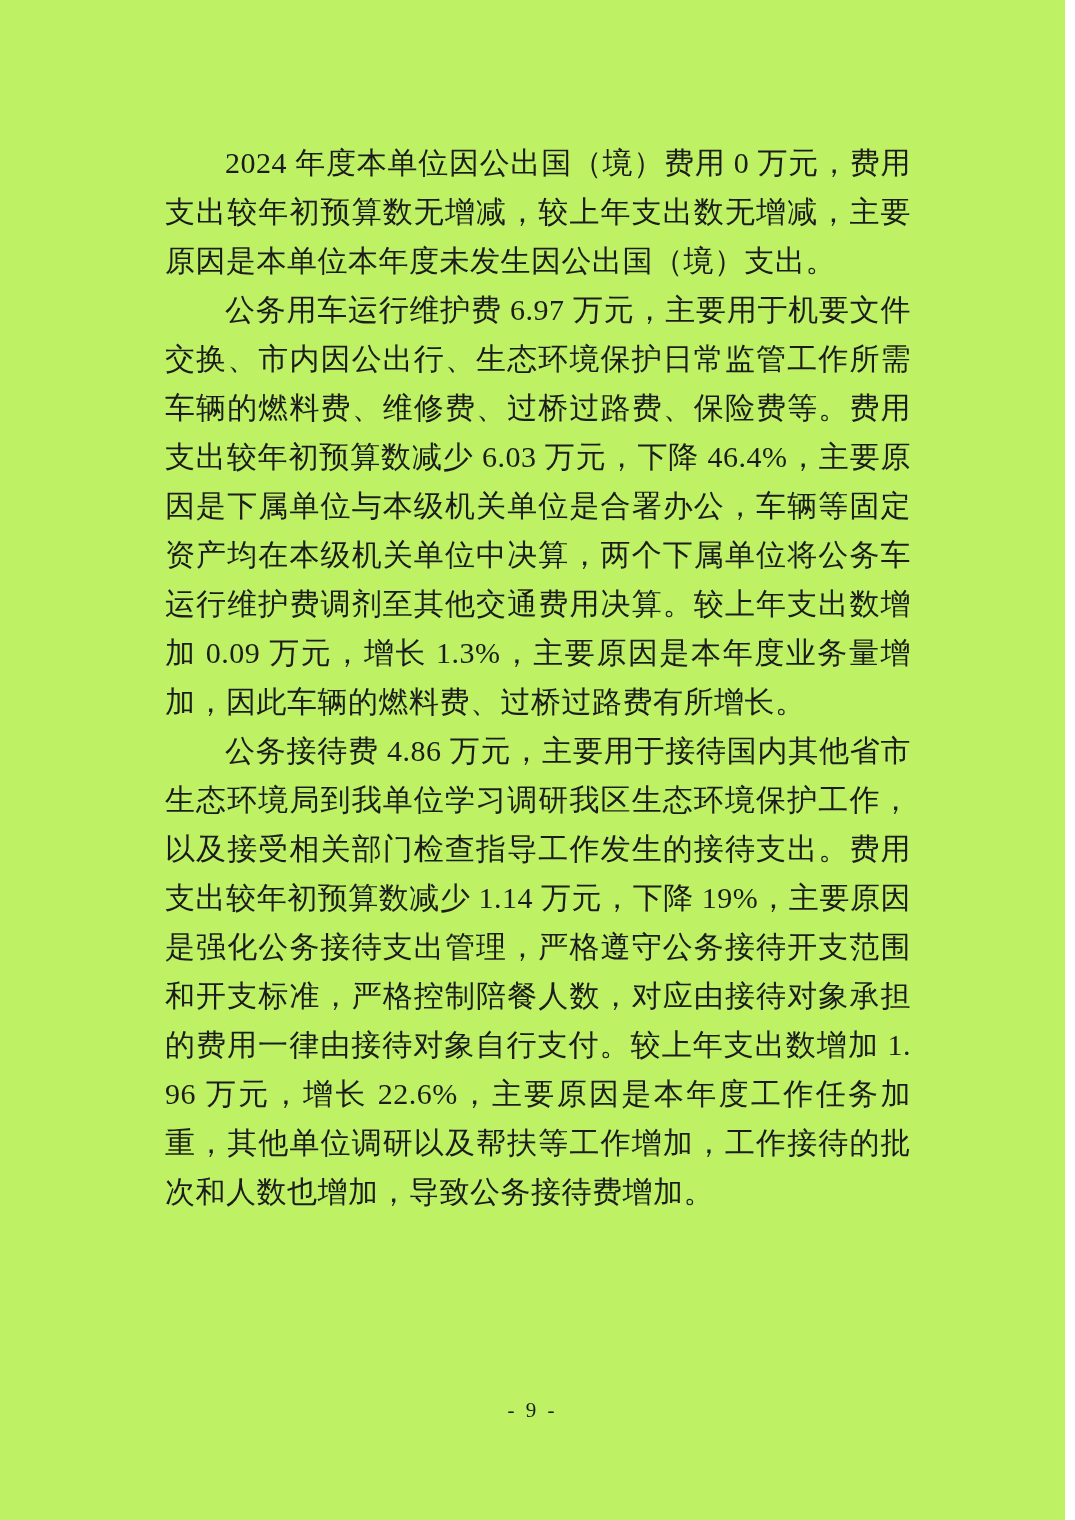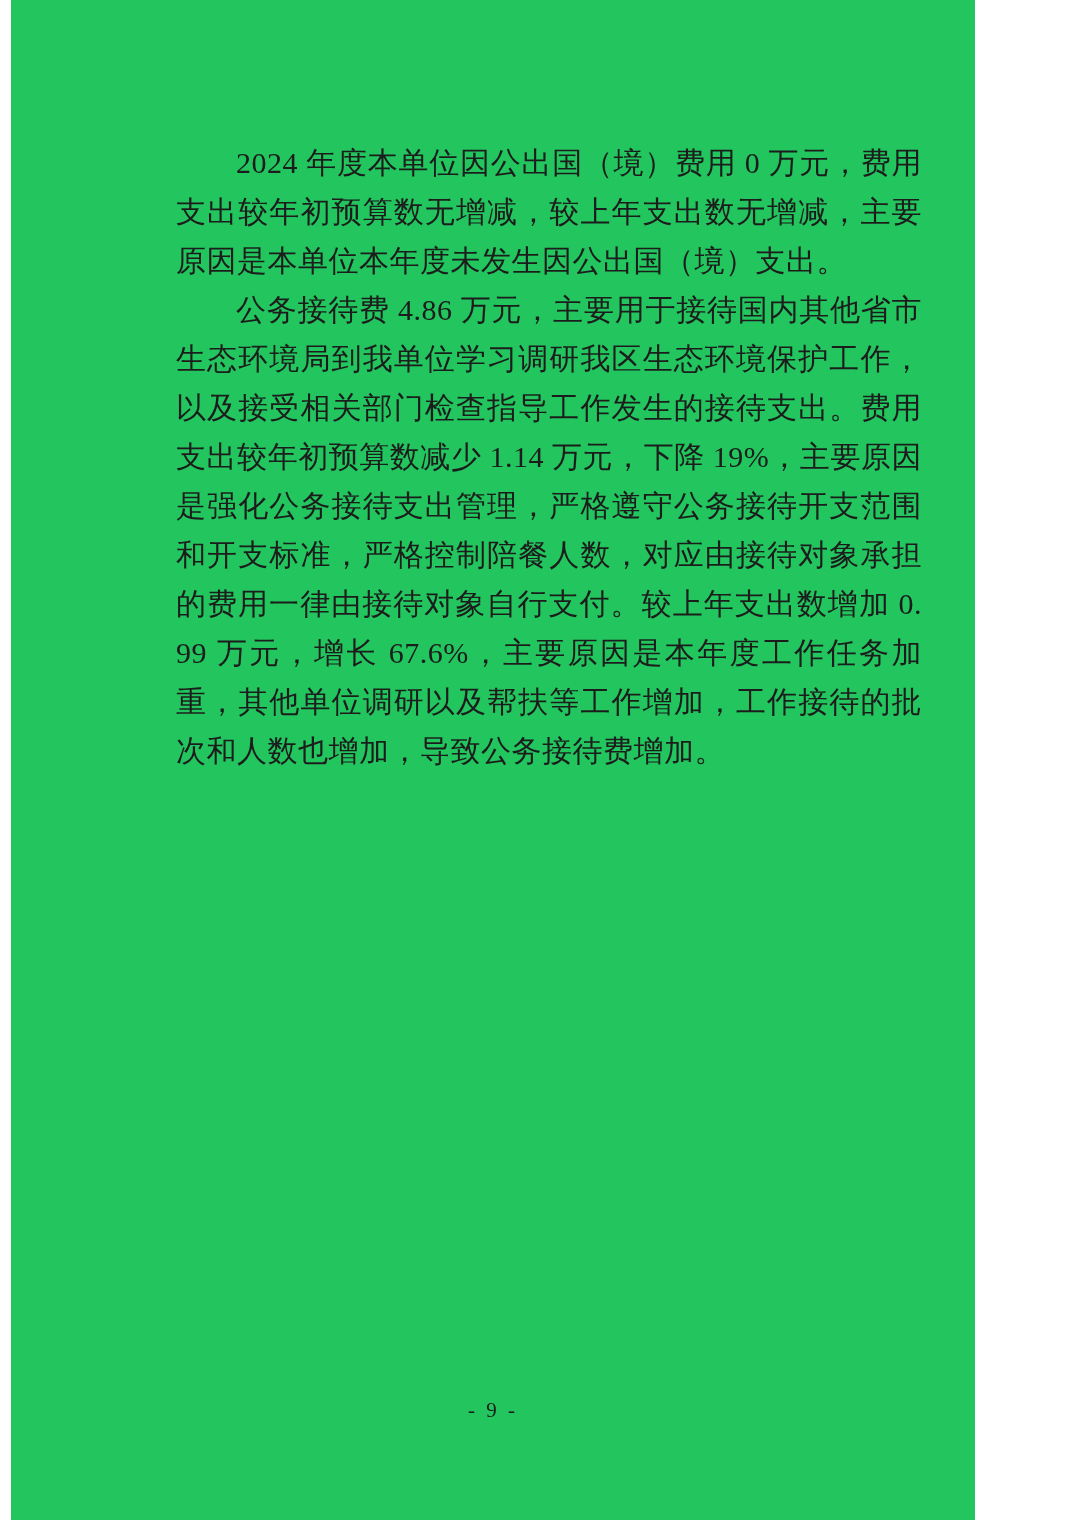--- a/index.html
+++ b/index.html
@@ -2,27 +2,26 @@
 <html><head>
 <meta charset="utf-8">
 <style>
   html, body {
     margin: 0;
     padding: 0;
     background: #ffffff;
   }
   .page {
     position: relative;
-    width: 964px;
+    width: 1065px;
     height: 1520px;
-    background: #22c55e;
+    background: #bef264;
     overflow: hidden;
     font-family: "Liberation Serif", "DejaVu Serif", serif;
     color: #1c1c1c;
-    margin-left: 11px;
   }
   .text-body {
     position: absolute;
     top: 138px;
     left: 165px;
     width: 746px;
     font-size: 30px;
     line-height: 49px;
     text-align: justify;
     word-break: break-all;
@@ -43,16 +42,17 @@
     letter-spacing: 3px;
     color: #1c1c1c;
   }
 </style>
 </head>
 <body>
 
 <div class="page">
   <div class="text-body">
     <p>2024 年度本单位因公出国（境）费用 0 万元，费用支出较年初预算数无增减，较上年支出数无增减，主要原因是本单位本年度未发生因公出国（境）支出。</p>
-    <p>公务接待费 4.86 万元，主要用于接待国内其他省市生态环境局到我单位学习调研我区生态环境保护工作，以及接受相关部门检查指导工作发生的接待支出。费用支出较年初预算数减少 1.14 万元，下降 19%，主要原因是强化公务接待支出管理，严格遵守公务接待开支范围和开支标准，严格控制陪餐人数，对应由接待对象承担的费用一律由接待对象自行支付。较上年支出数增加 0.99 万元，增长 67.6%，主要原因是本年度工作任务加重，其他单位调研以及帮扶等工作增加，工作接待的批次和人数也增加，导致公务接待费增加。</p>
+    <p>公务用车运行维护费 6.97 万元，主要用于机要文件交换、市内因公出行、生态环境保护日常监管工作所需车辆的燃料费、维修费、过桥过路费、保险费等。费用支出较年初预算数减少 6.03 万元，下降 46.4%，主要原因是下属单位与本级机关单位是合署办公，车辆等固定资产均在本级机关单位中决算，两个下属单位将公务车运行维护费调剂至其他交通费用决算。较上年支出数增加 0.09 万元，增长 1.3%，主要原因是本年度业务量增加，因此车辆的燃料费、过桥过路费有所增长。</p>
+    <p>公务接待费 4.86 万元，主要用于接待国内其他省市生态环境局到我单位学习调研我区生态环境保护工作，以及接受相关部门检查指导工作发生的接待支出。费用支出较年初预算数减少 1.14 万元，下降 19%，主要原因是强化公务接待支出管理，严格遵守公务接待开支范围和开支标准，严格控制陪餐人数，对应由接待对象承担的费用一律由接待对象自行支付。较上年支出数增加 1.96 万元，增长 22.6%，主要原因是本年度工作任务加重，其他单位调研以及帮扶等工作增加，工作接待的批次和人数也增加，导致公务接待费增加。</p>
   </div>
   <div class="page-number">- 9 -</div>
 </div>
 
 </body></html>

